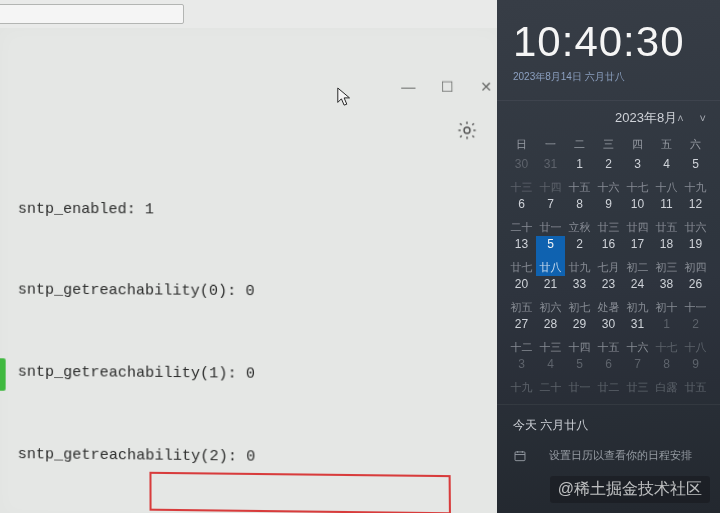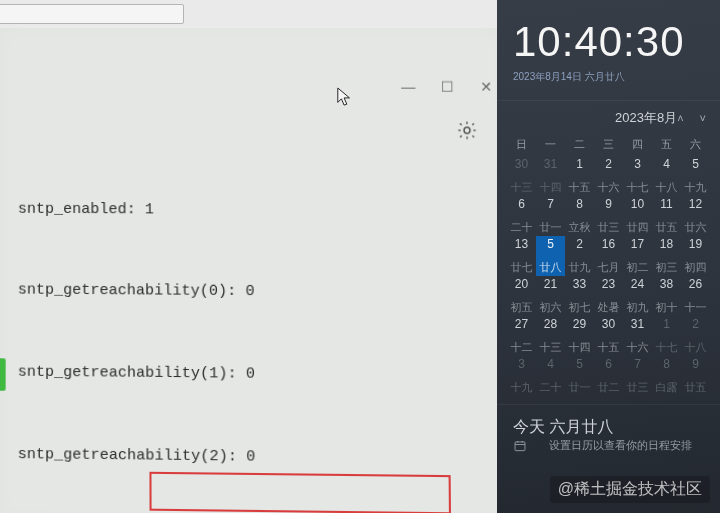--- a/index.html
+++ b/index.html
@@ -34,21 +34,21 @@
   .dow,.week{display:grid;grid-template-columns:repeat(7,1fr);text-align:center}
   .dow span{font-size:11px;color:#9ba0a8;padding:4px 0}
   .cell{padding:2px 0 3px 0;font-size:12px;line-height:1;position:relative}
   .cell .n{display:block;font-size:12px;color:#d7dbe1}
   .cell .s{display:block;font-size:11px;color:#8b9099;margin-top:12px}
   .cell.out .n,.cell.out .s{color:#5e646d}
   .cell.today{background:#0a63b6}
   .cell.today .n{color:#fff}
   .cell.today .s{color:#cfe2f6}
   .agenda{padding:12px 14px 10px 16px;border-top:1px solid rgba(255,255,255,0.06);margin-top:6px}
-  .agenda-title{font-size:16px;color:#d7dbe1;margin-bottom:0}
+  .agenda-title{font-size:12px;color:#d7dbe1;margin-bottom:14px}
   .agenda-row{display:flex;gap:22px;align-items:center;color:#9aa0a8;font-size:11px}
   .agenda-row svg{width:14px;height:14px;flex:0 0 14px}
   .watermark{position:absolute;right:10px;bottom:10px;font-size:16px;color:rgba(255,255,255,0.75);background:rgba(0,0,0,0.25);padding:3px 8px;border-radius:3px}
 </style>
 </head>
 <body>
 
 <div class="stage">
 
   <div class="addr-bar">

